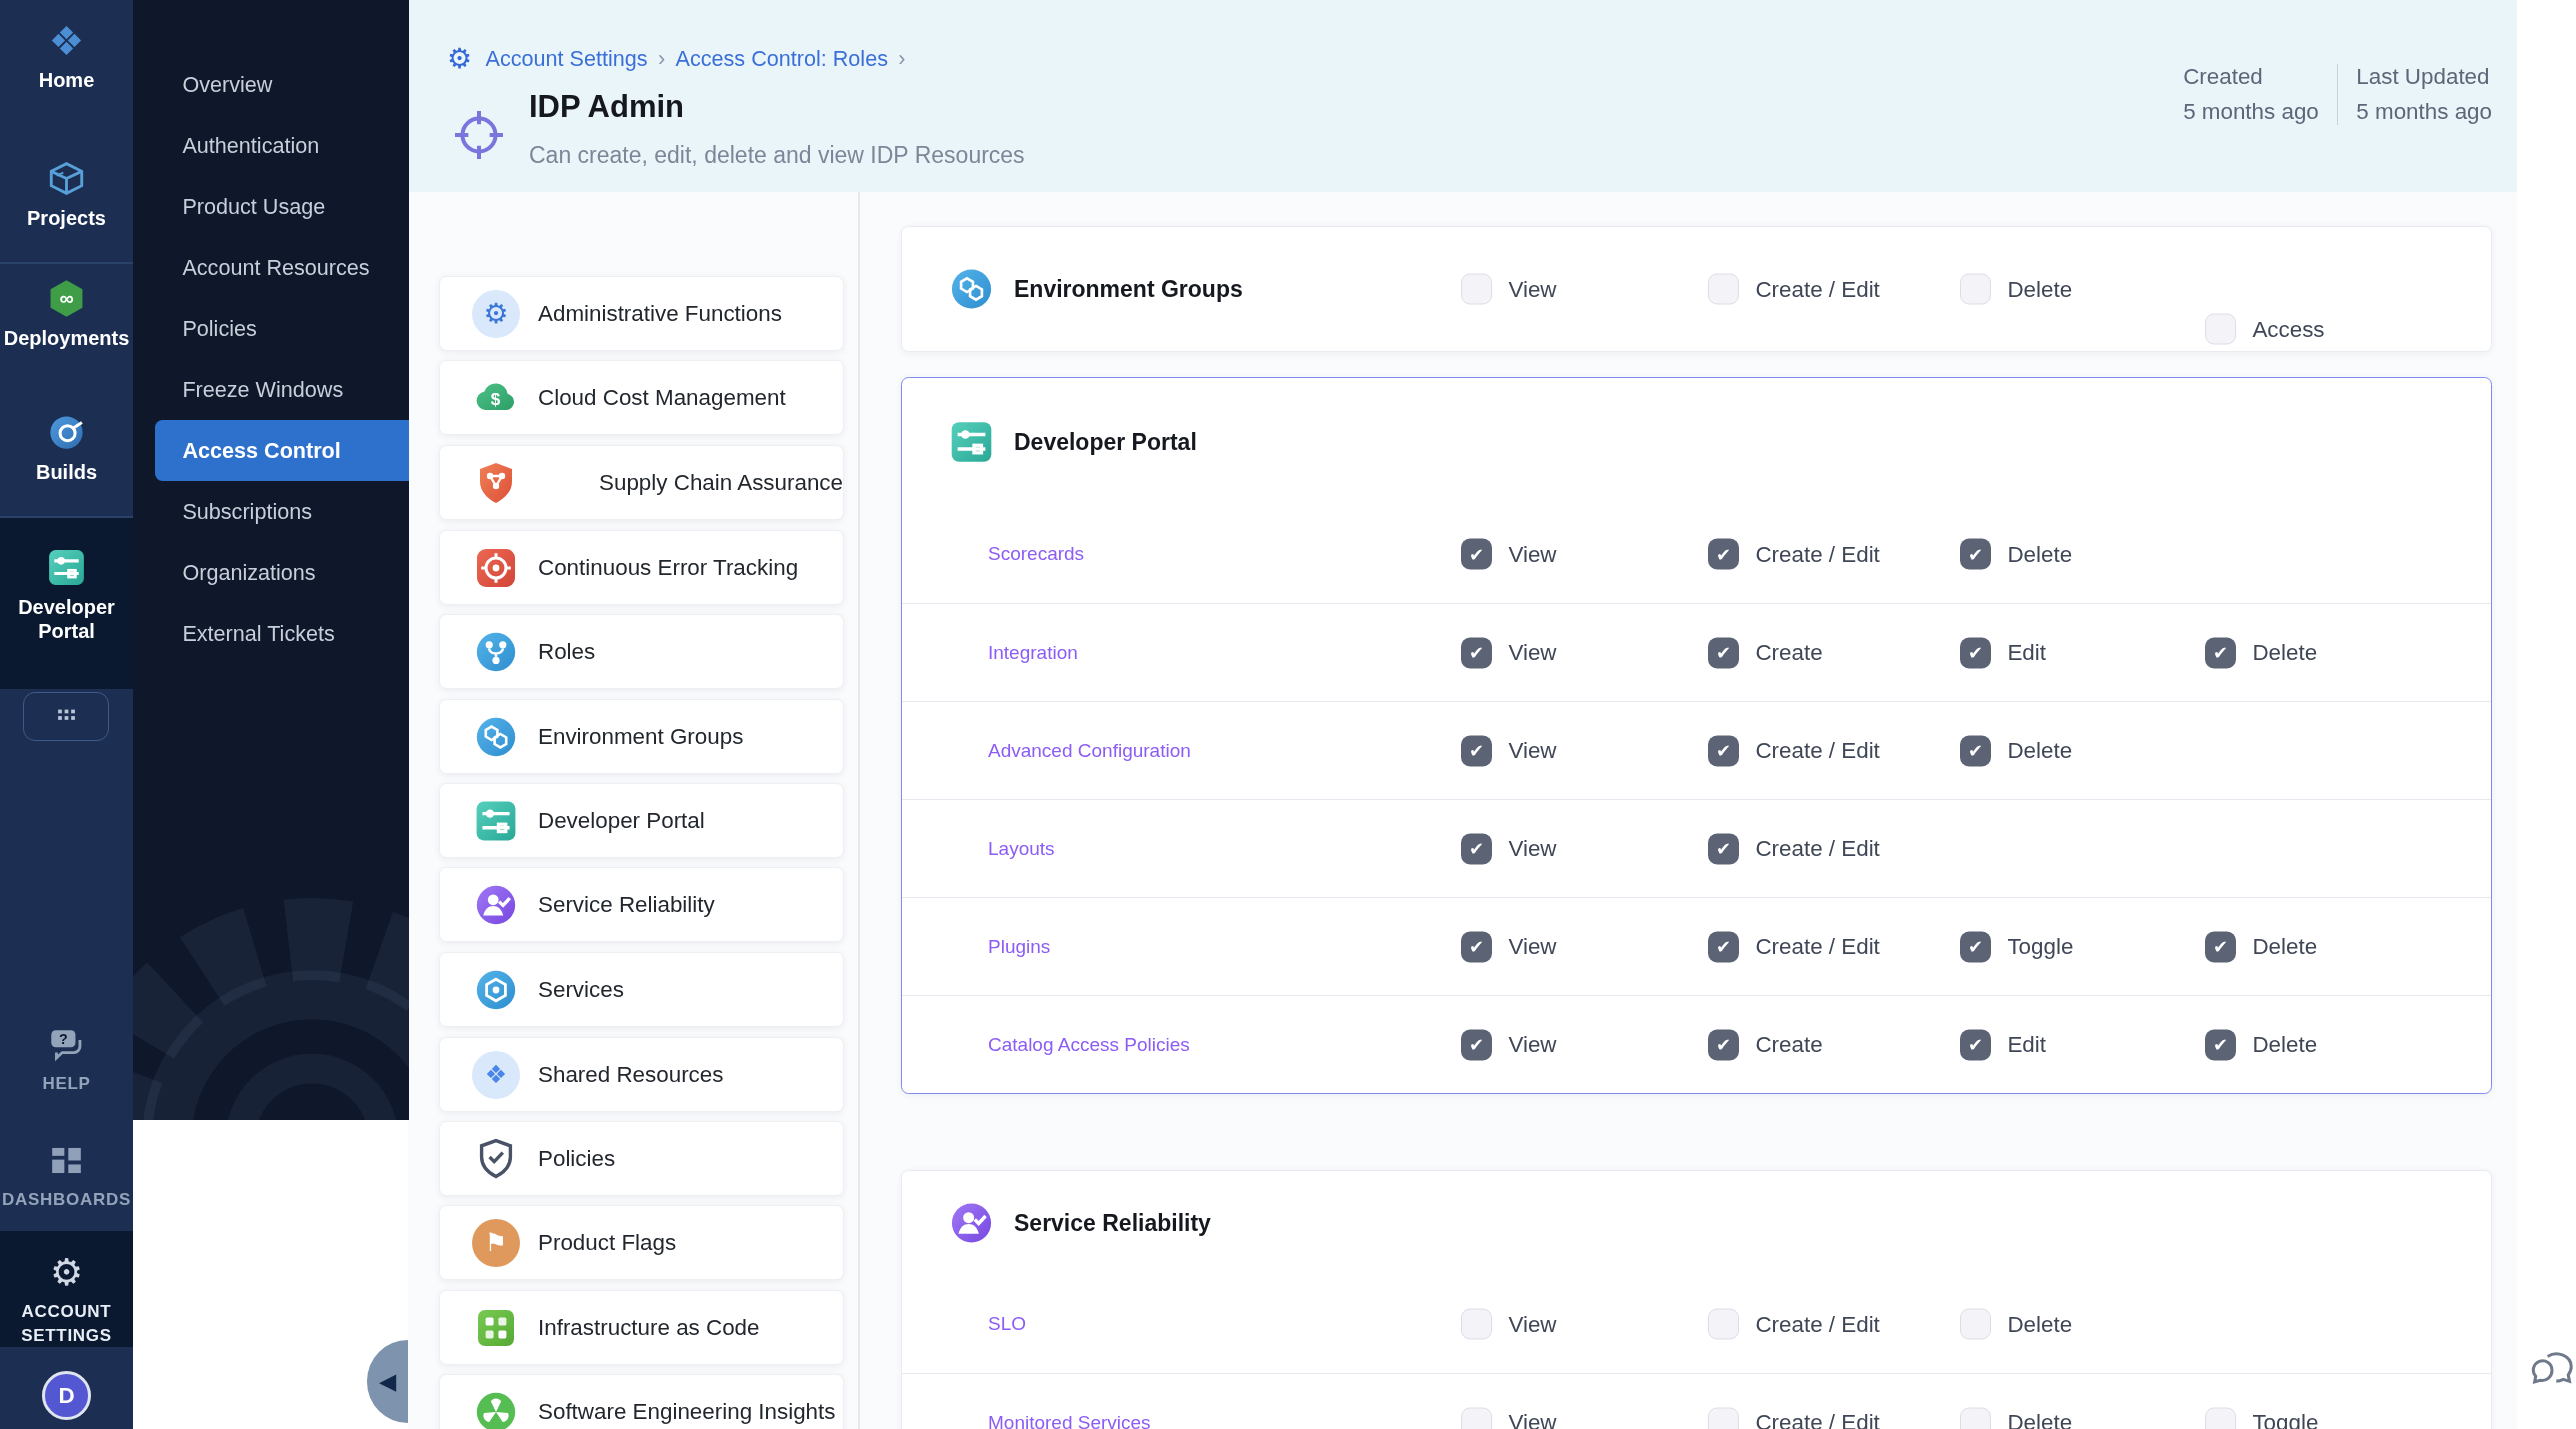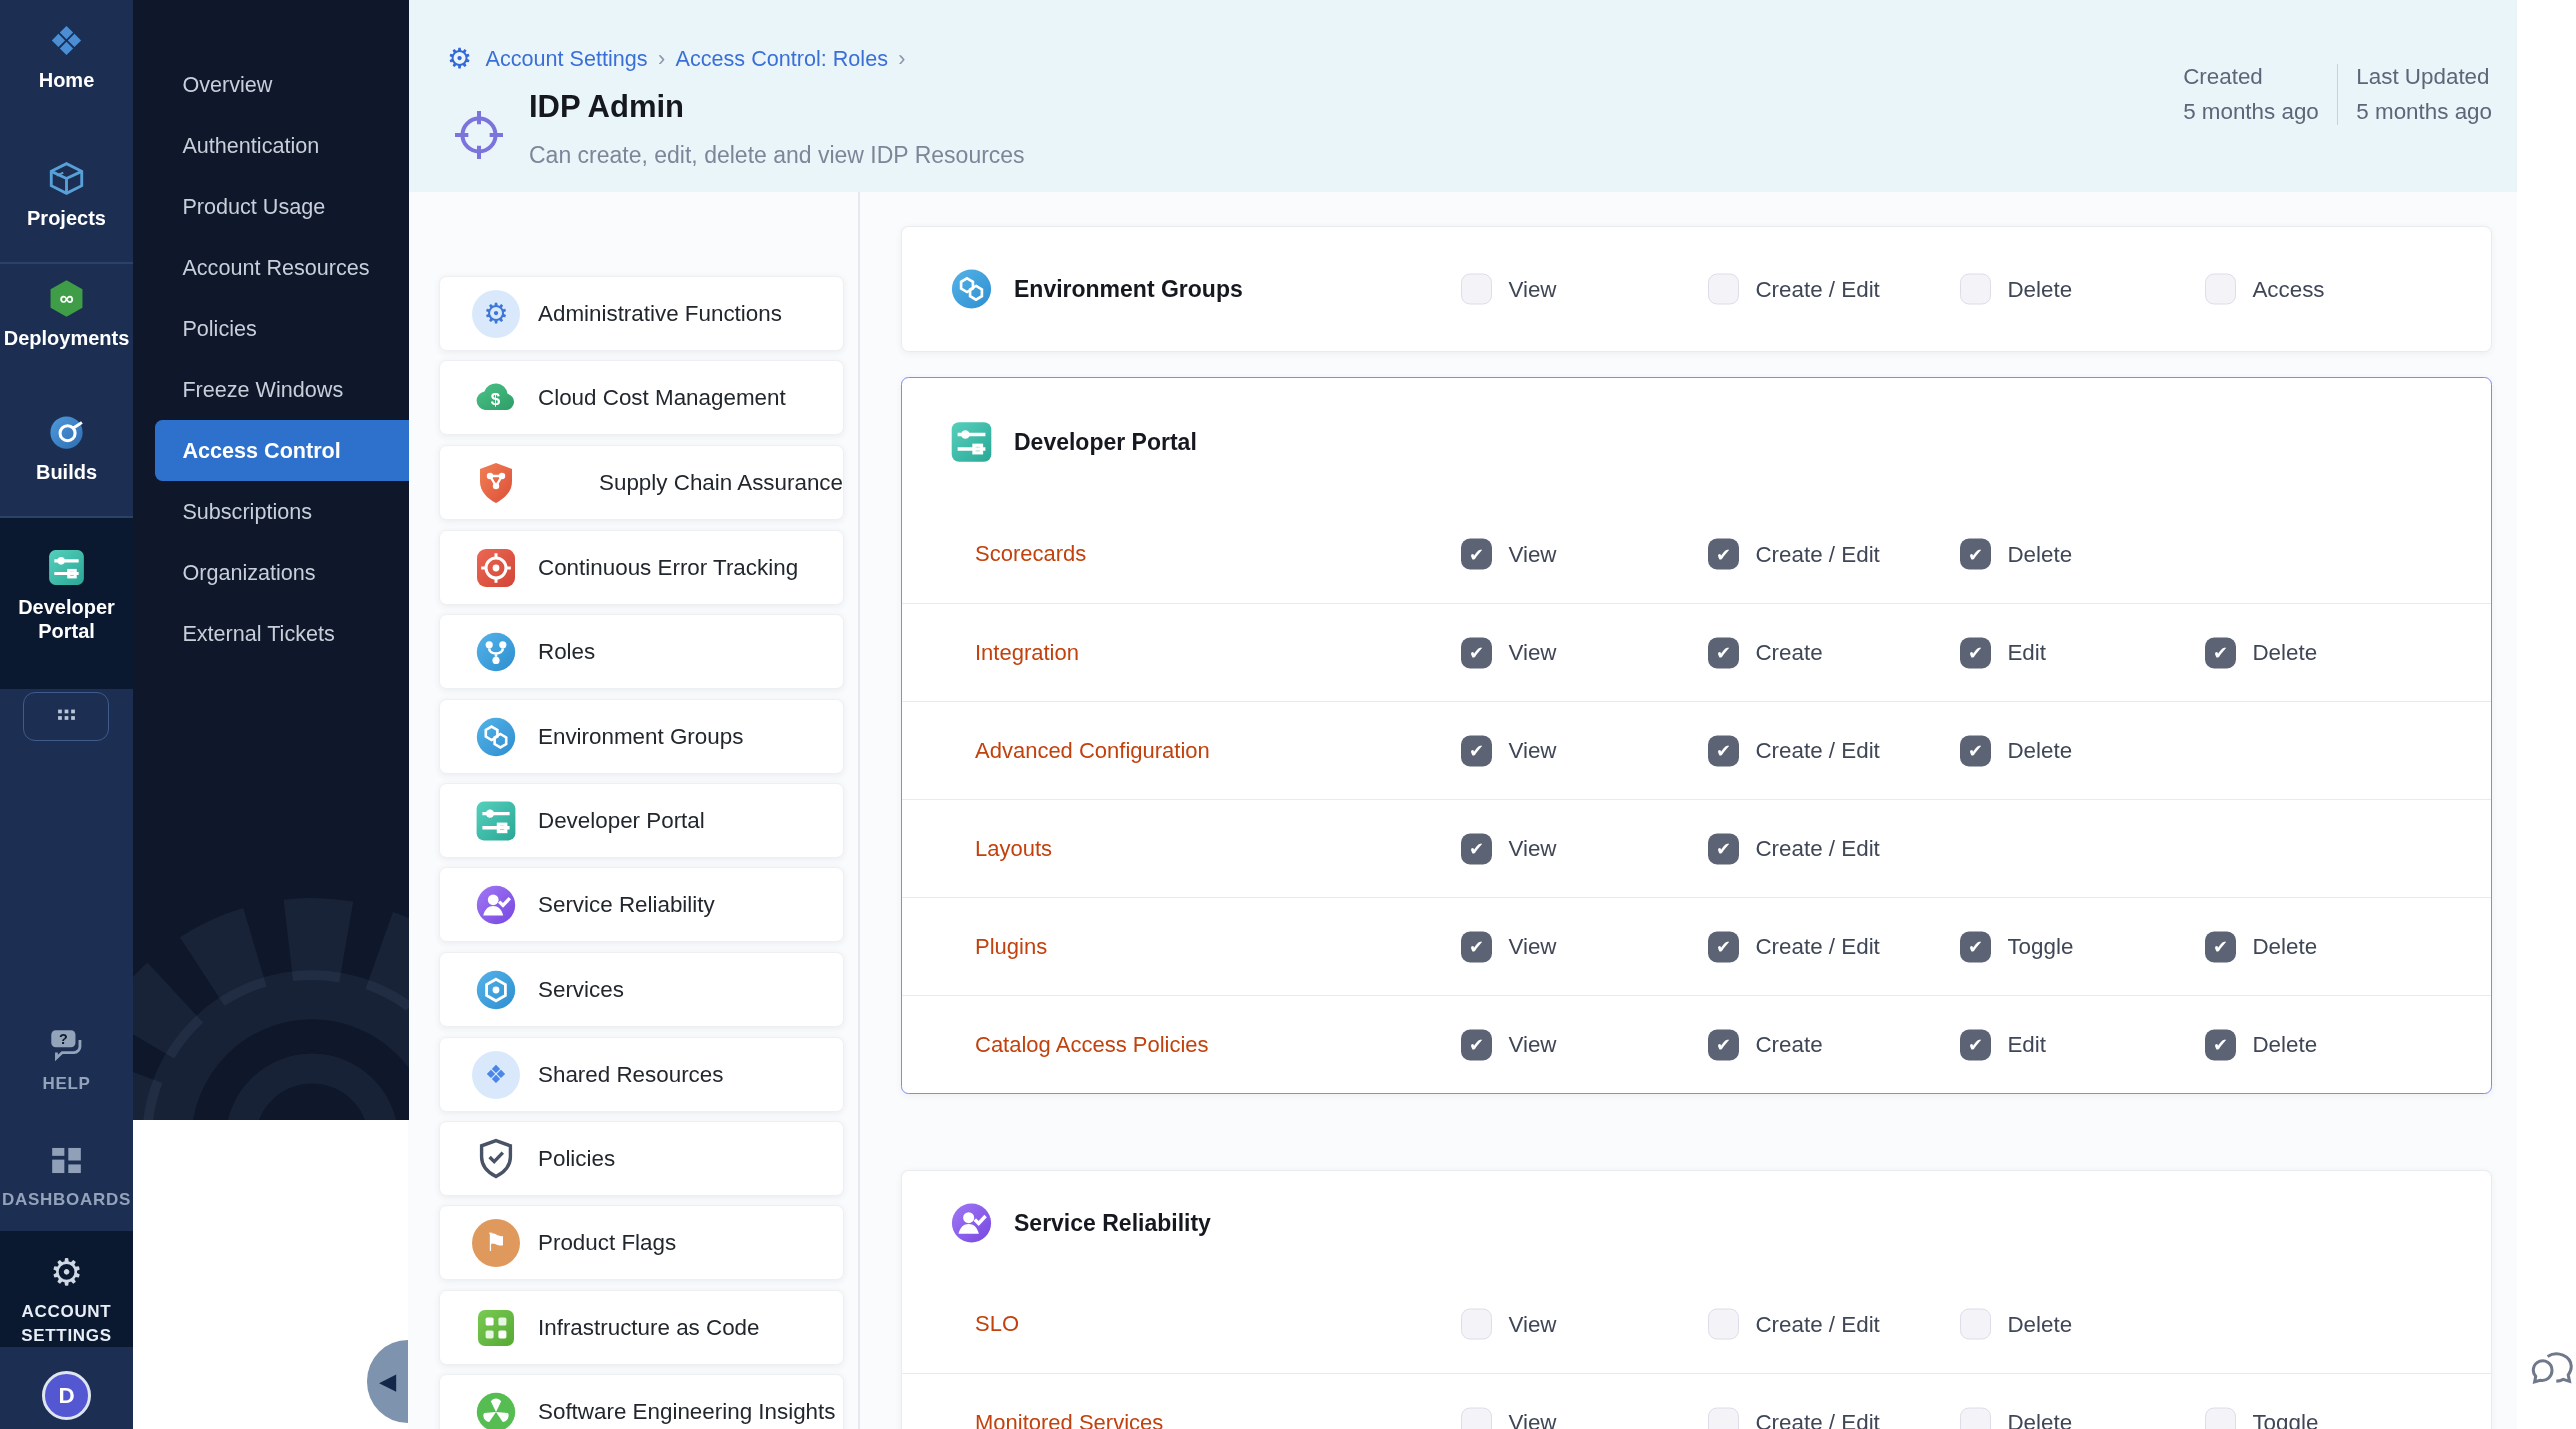--- a/index.html
+++ b/index.html
@@ -56,21 +56,21 @@
 
 
 .perm-card{position:absolute;left:493px;width:1591px;background:#fff;border:0.7px solid #e9ebf0;border-radius:7.5px;box-shadow:0 1.5px 6px rgba(40,50,70,.06)}
 .perm-card.selected{border:1.5px solid #8289ef}
 .perm-head{position:relative}
 .perm-head .icn,.perm-head .badge-circ{position:absolute;left:45px;top:50%;transform:translateY(-50%);width:49px;height:49px}
 .perm-head .icn svg{width:49px;height:49px}
 .perm-title{position:absolute;left:112px;top:50%;transform:translateY(-50%);font-size:23px;font-weight:700;color:#15181f}
 .perm-row{position:relative;height:98px}
 .perm-row + .perm-row{border-top:1.5px solid #e9eaf1}
-.row-label{position:absolute;left:73px;top:50%;transform:translateY(-50%);font-size:22px;color:#c2410c}
+.row-label{position:absolute;left:86px;top:50%;transform:translateY(-50%);font-size:19px;color:#8b5cf6}
 .perm{position:absolute;top:50%;transform:translateY(-50%);display:flex;align-items:center;gap:16.4px;cursor:pointer}
 .cb{width:31px;height:31px;border-radius:9px;display:flex;align-items:center;justify-content:center;flex:none}
 .cb.checked{background:#5c6375;color:#fff;font-size:18px}
 .cb.unchecked{background:#f4f4f8;border:1.5px solid #dcdde8}
 .perm-label{font-size:22.4px;color:#3f4656;white-space:nowrap}
 
 #support-icon{position:absolute;right:-4.5px;top:1343px;width:52px;height:52px;cursor:pointer;z-index:3}
 </style>
 </head>
 <body>
@@ -431,21 +431,21 @@
               <span class="perm-label">View</span>
             </span>
             <span class="perm" style="left: 806px;">
               <span class="cb unchecked"></span>
               <span class="perm-label">Create / Edit</span>
             </span>
             <span class="perm" style="left: 1058px;">
               <span class="cb unchecked"></span>
               <span class="perm-label">Delete</span>
             </span>
-            <span class="perm" style="left: 1303px;">
+            <span class="perm" style="left: 1303px; margin-top: 40px;">
               <span class="cb unchecked"></span>
               <span class="perm-label">Access</span>
             </span>
           </div>
         </section>
         <section class="perm-card selected" style="top: 185px;">
           <div class="perm-head" style="height: 127px;">
             <span class="icn "><svg viewBox="0 0 24 24">
                 <rect x="2.3" y="2.3" width="19.4" height="19.4" rx="3.6" fill="url(#tealg)"></rect>
                 <path d="M5.2 8.3h13.6M5.2 15.4h13.6" stroke="#fff" stroke-width="1.7"></path>

